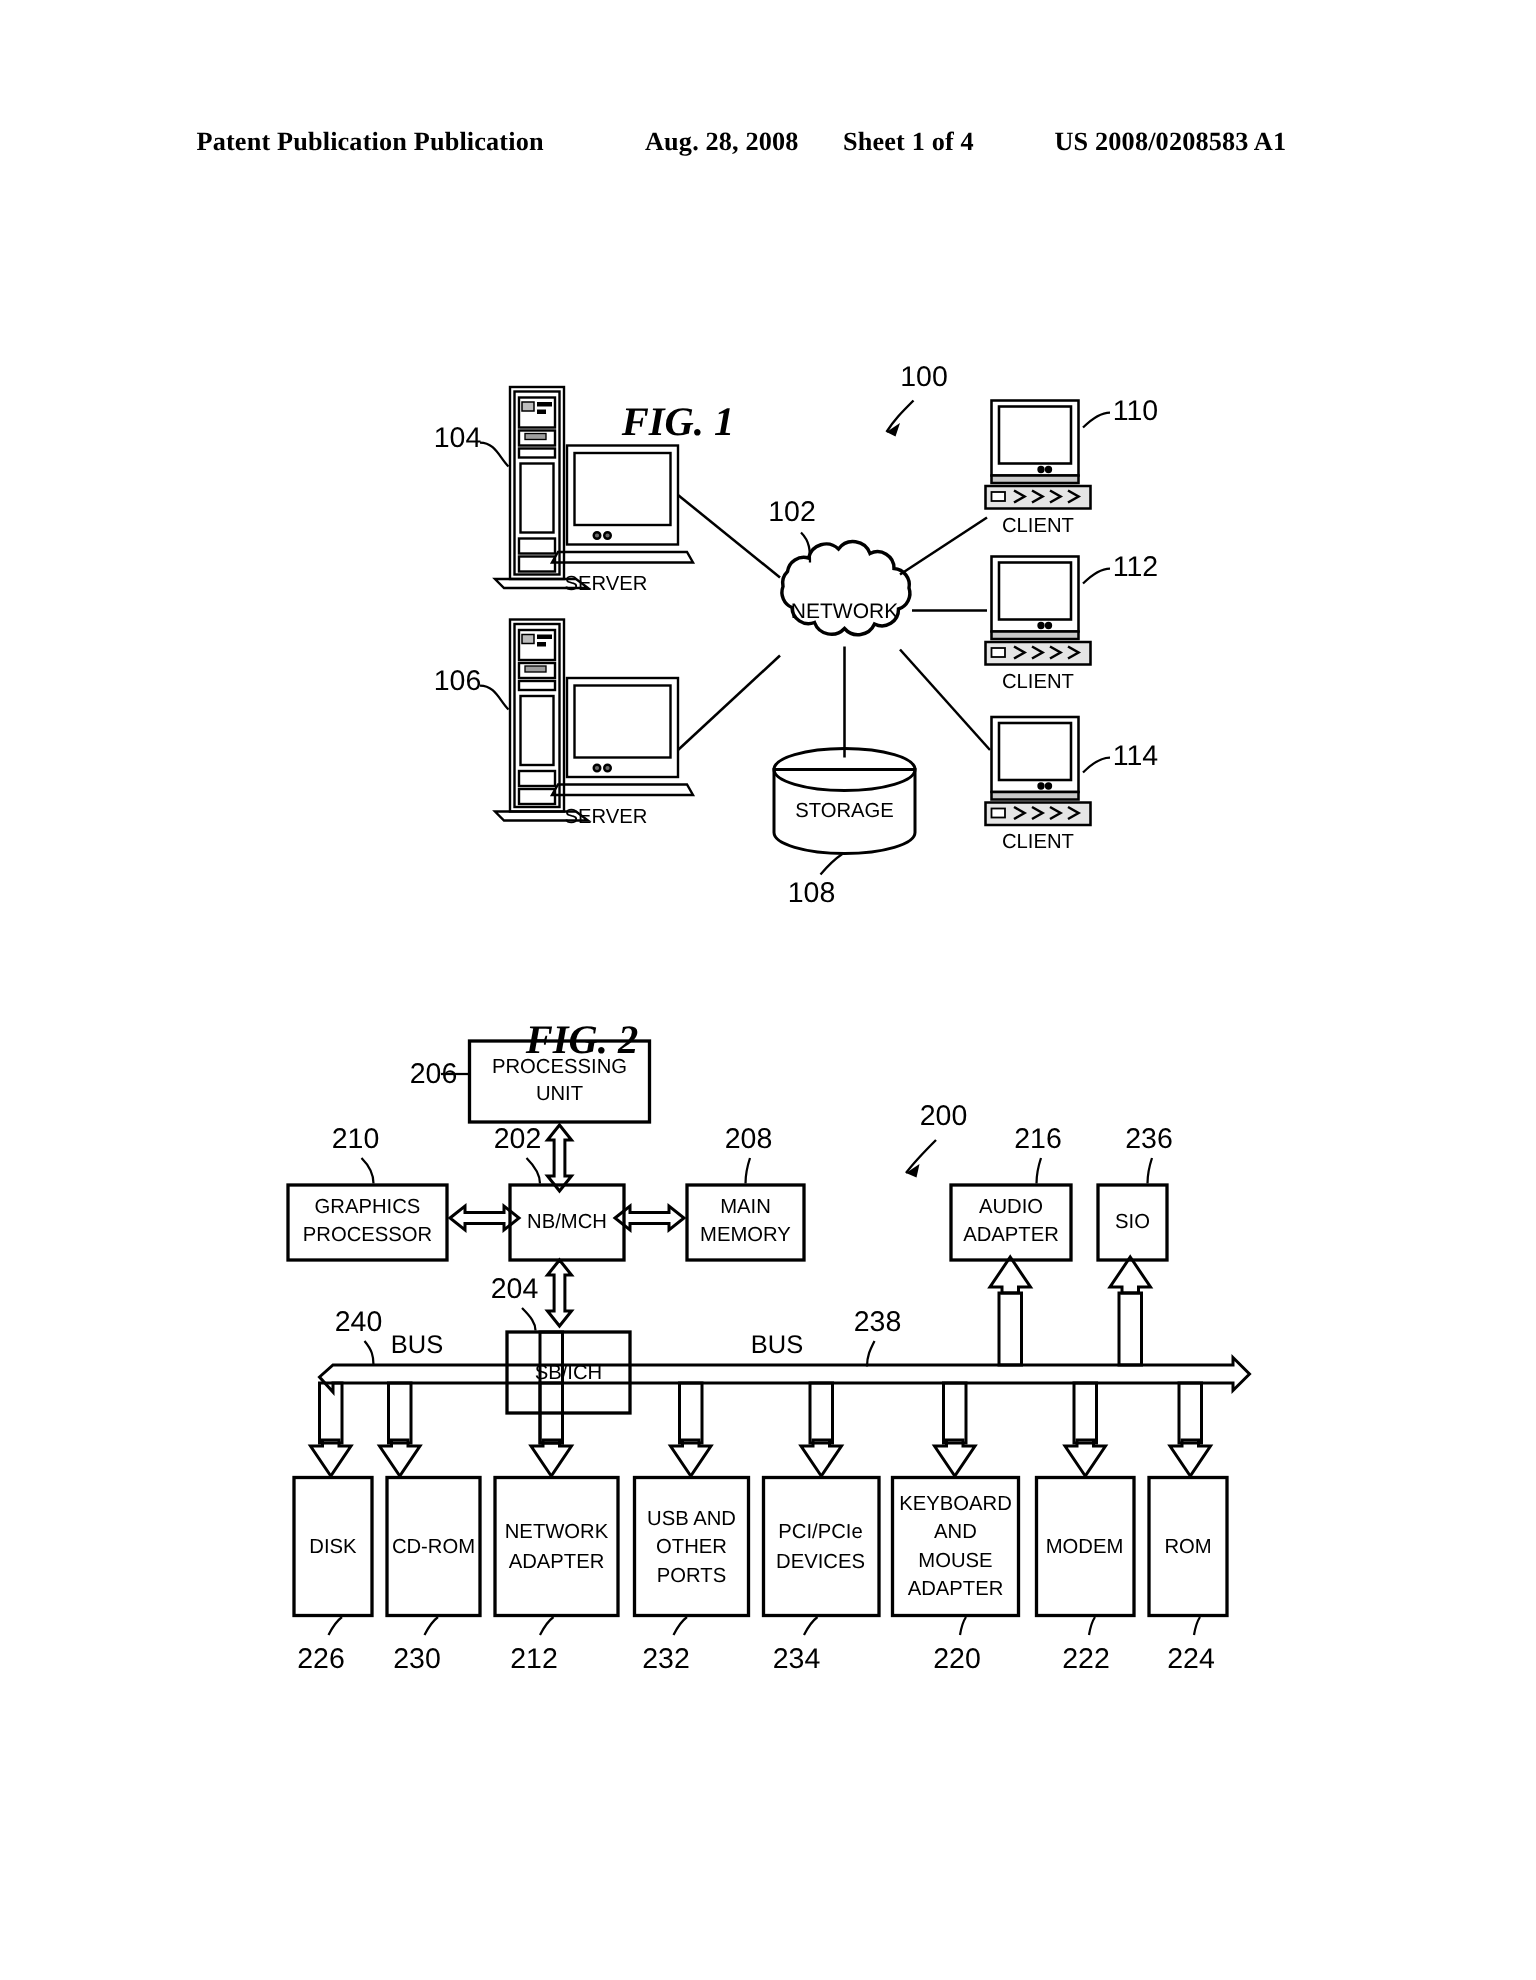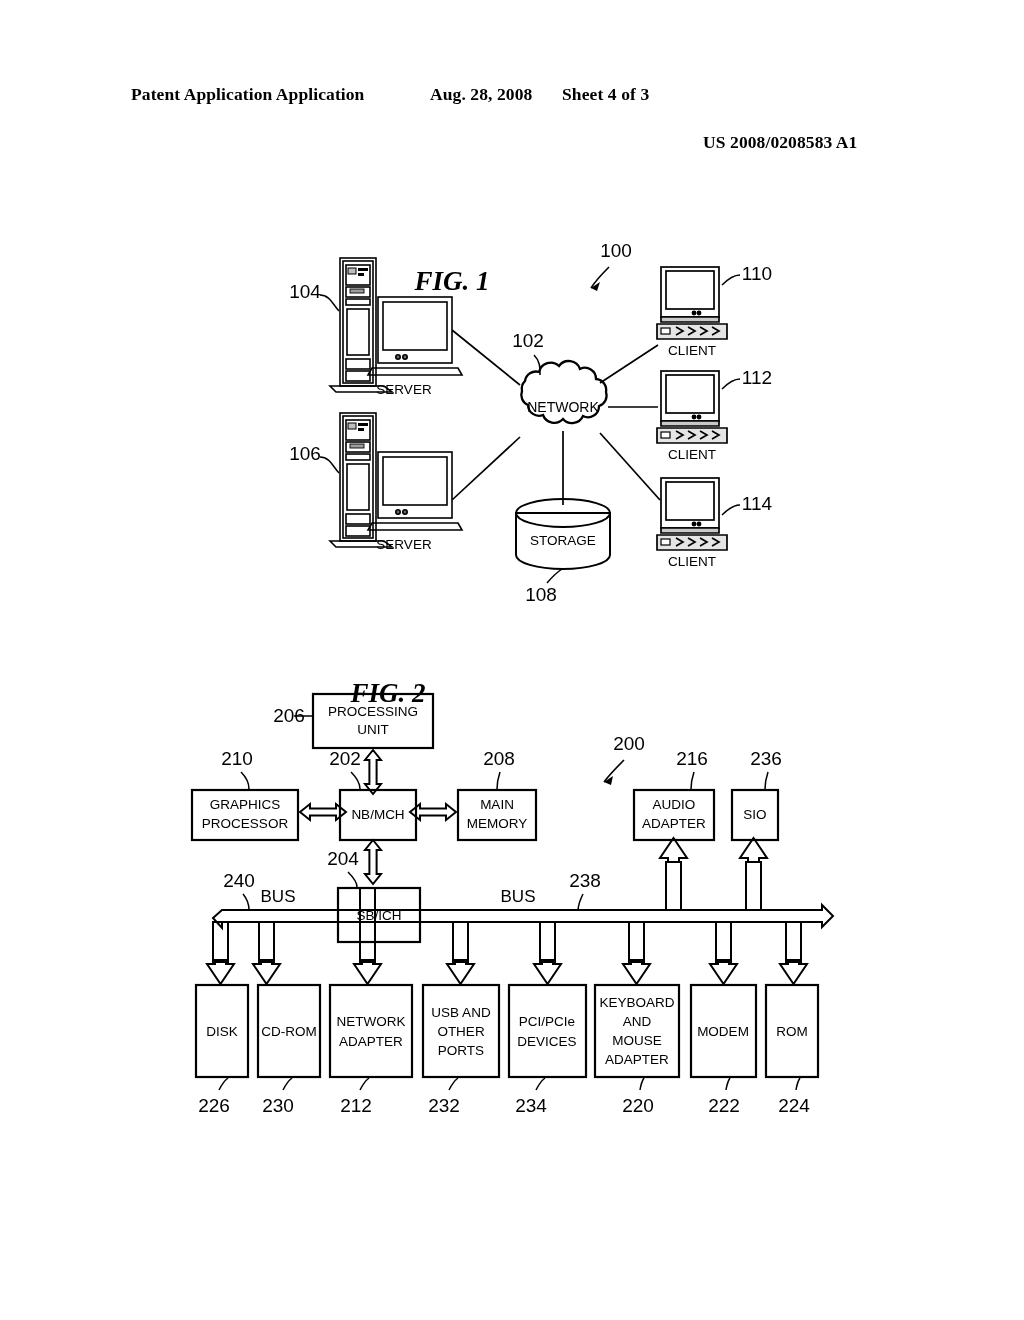--- a/index.html
+++ b/index.html
@@ -47,21 +47,20 @@
   }
   .header .h-sheet {
     position: absolute;
     left: 562px;
     white-space: nowrap;
   }
   .header .h-num {
     position: absolute;
     left: 703px;
     white-space: nowrap;
-    margin-top: 48px;
   }
   
   .fig {
     position: absolute;
     left: 0;
   }
   svg { display: block; overflow: visible; }
   svg text {
     font-family: "Liberation Sans", sans-serif;
     fill: #000;
@@ -85,23 +84,23 @@
     text-anchor: middle;
   }
   .ln { stroke: #000; fill: none; }
 </style>
 </head>
 <body>
 
 <div class="page">
 
   <div class="header">
-    <span class="h-pub">Patent Application Application</span>
+    <span class="h-pub">Patent Publication Publication</span>
     <span class="h-date">Aug. 28, 2008</span>
-    <span class="h-sheet">Sheet 4 of 3</span>
+    <span class="h-sheet">Sheet 1 of 4</span>
     <span class="h-num">US 2008/0208583 A1</span>
   </div>
 
   <div class="fig" style="top:225px;">
   <svg width="1024" height="400" viewBox="0 0 1024 400">
 
     <text class="figtitle" x="452" y="65">FIG. 1</text>
 
     <text class="ref" x="616" y="32">100</text>
     <path class="ln" d="M 609 42 C 601 50, 596 55, 591 63" stroke-width="1.6"></path>

